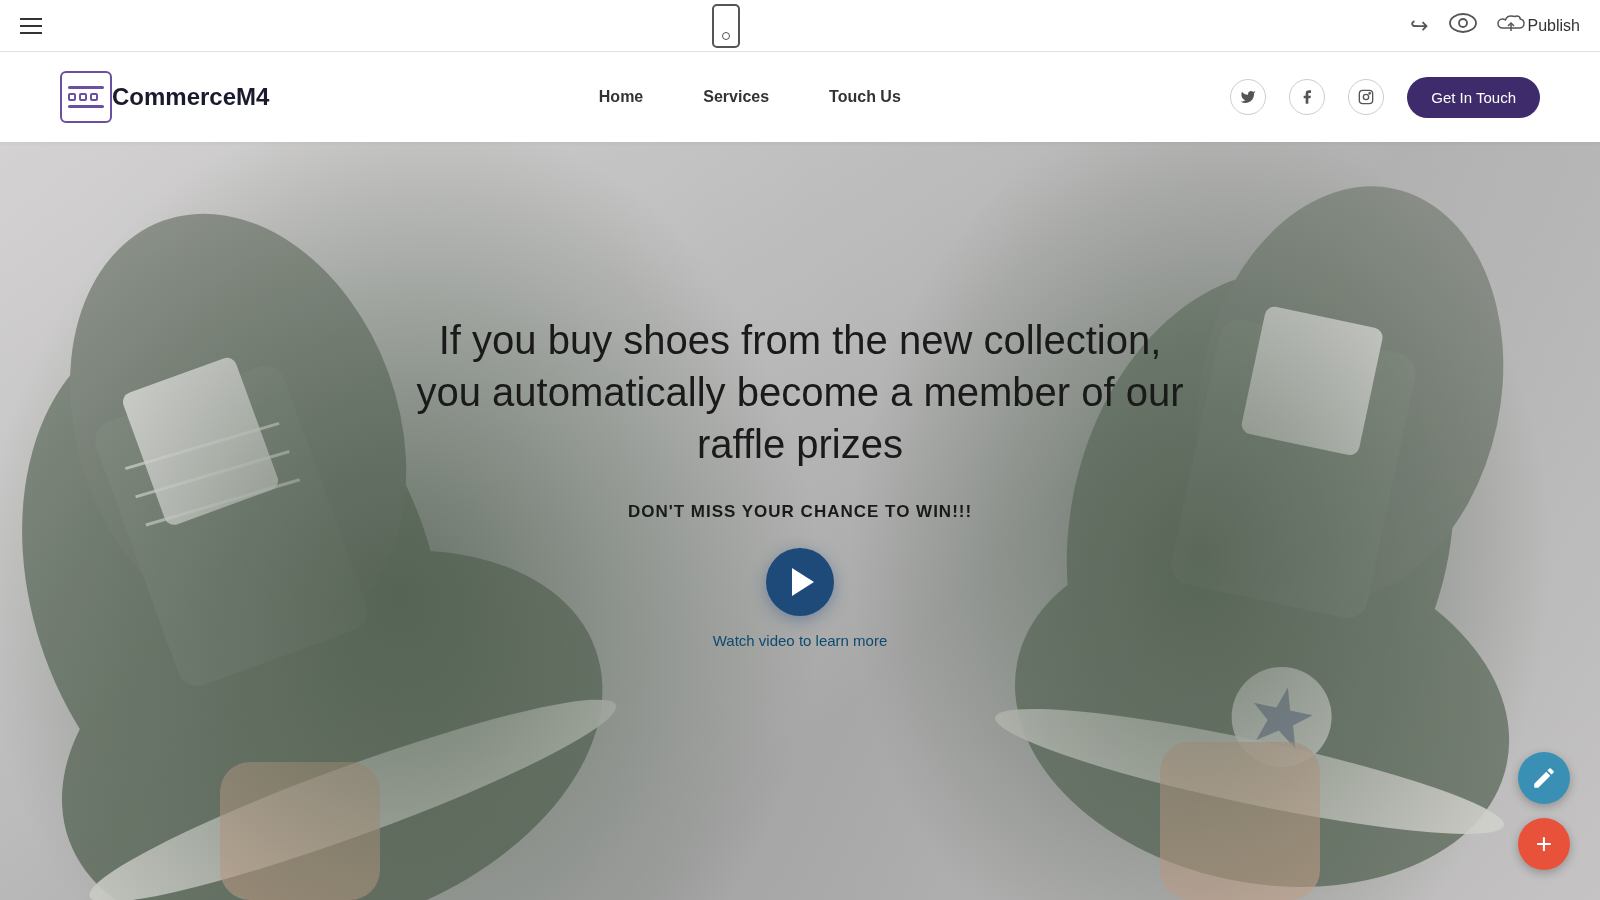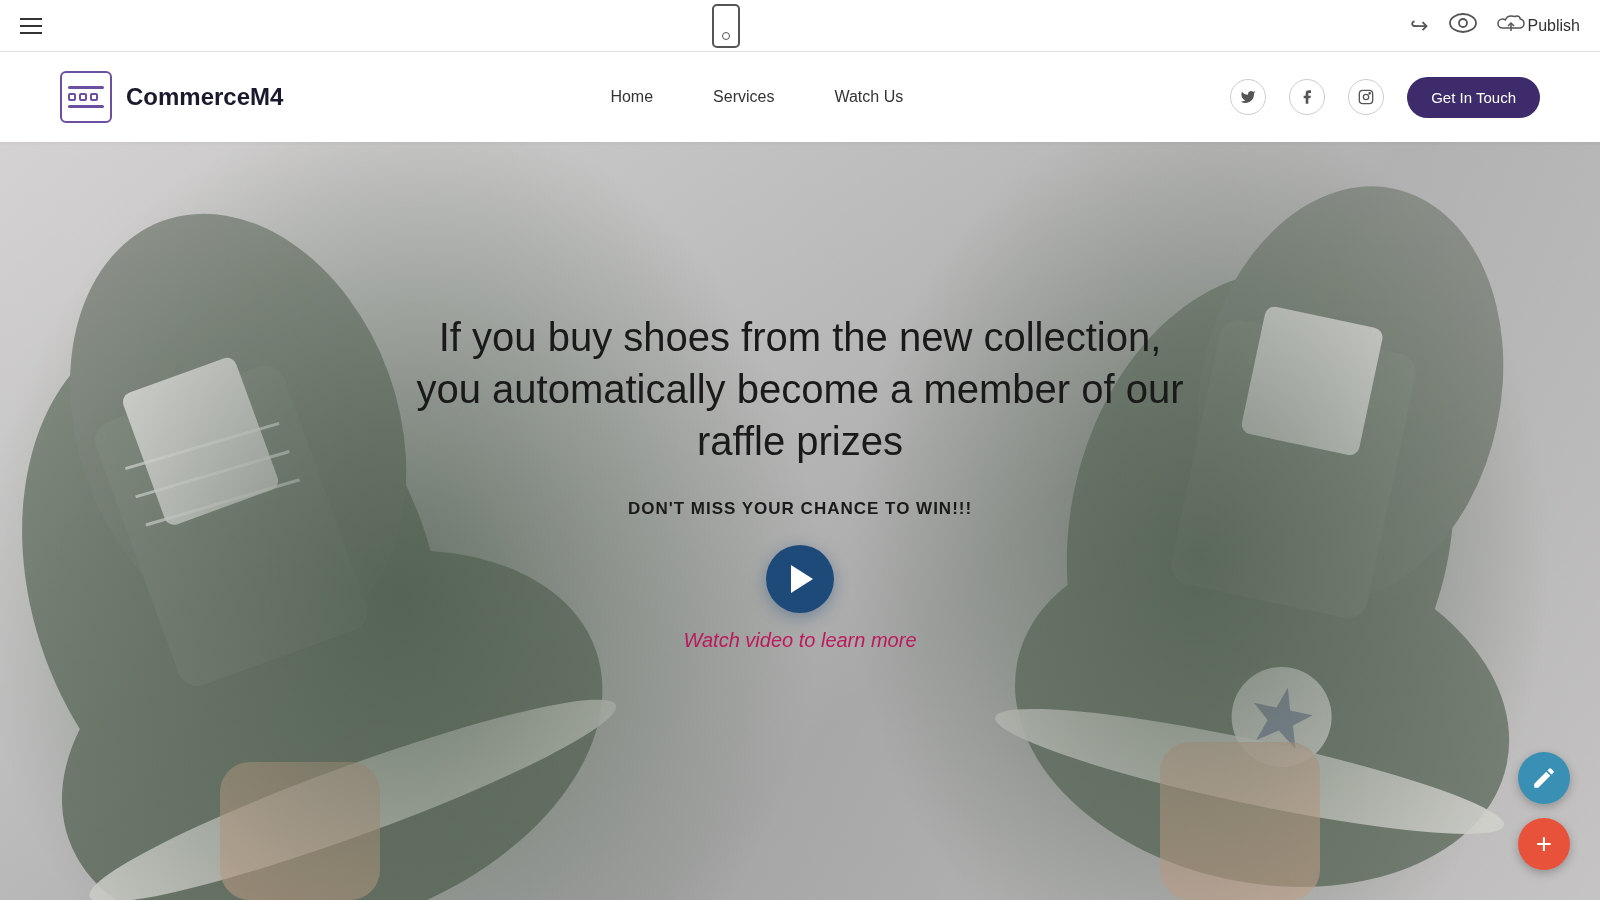--- a/index.html
+++ b/index.html
@@ -132,21 +132,20 @@
       align-items: center;
       justify-content: space-between;
       padding: 0 60px;
       z-index: 100;
       box-shadow: 0 1px 4px rgba(0,0,0,0.05);
     }
 
     .site-logo {
       display: flex;
       align-items: center;
-      gap: 14px;
     }
 
     .logo-icon {
       width: 52px;
       height: 52px;
       border: 2px solid #6b4fa0;
       border-radius: 6px;
       display: flex;
       flex-direction: column;
       align-items: center;
@@ -184,21 +183,21 @@
     .nav-links {
       display: flex;
       align-items: center;
       gap: 60px;
     }
 
     .nav-link {
       font-size: 16px;
       color: #333;
       text-decoration: none;
-      font-weight: 400;
+      font-weight: 700;
     }
 
     .nav-right {
       display: flex;
       align-items: center;
       gap: 23px;
     }
 
     .social-icon {
       width: 36px;
@@ -310,25 +309,24 @@
     .play-triangle {
       width: 0;
       height: 0;
       border-top: 14px solid transparent;
       border-bottom: 14px solid transparent;
       border-left: 22px solid #ffffff;
       margin-left: 5px;
     }
 
     .watch-video-link {
-      font-size: 20px;
-      color: #be185d;
+      font-size: 15px;
+      color: #0c4a6e;
       text-decoration: none;
       cursor: pointer;
-      font-style: italic;
     }
 
     
     .fab-container {
       position: fixed;
       bottom: 30px;
       right: 30px;
       display: flex;
       flex-direction: column;
       gap: 14px;
@@ -416,21 +414,21 @@
           <div class="logo-icon-dot"></div>
         </div>
         <div class="logo-icon-line"></div>
       </div>
       <span class="logo-text">CommerceM4</span>
     </div>
 
     <div class="nav-links">
       <a class="nav-link">Home</a>
       <a class="nav-link">Services</a>
-      <a class="nav-link">Watch Us</a>
+      <a class="nav-link">Touch Us</a>
     </div>
 
     <div class="nav-right">
       <div class="social-icon">
         <svg width="16" height="16" viewBox="0 0 24 24" fill="#555">
           <path d="M23 3a10.9 10.9 0 01-3.14 1.53 4.48 4.48 0 00-7.86 3v1A10.66 10.66 0 013 4s-4 9 5 13a11.64 11.64 0 01-7 2c9 5 20 0 20-11.5a4.5 4.5 0 00-.08-.83A7.72 7.72 0 0023 3z"></path>
         </svg>
       </div>
       <div class="social-icon">
         <svg width="16" height="16" viewBox="0 0 24 24" fill="#555">

